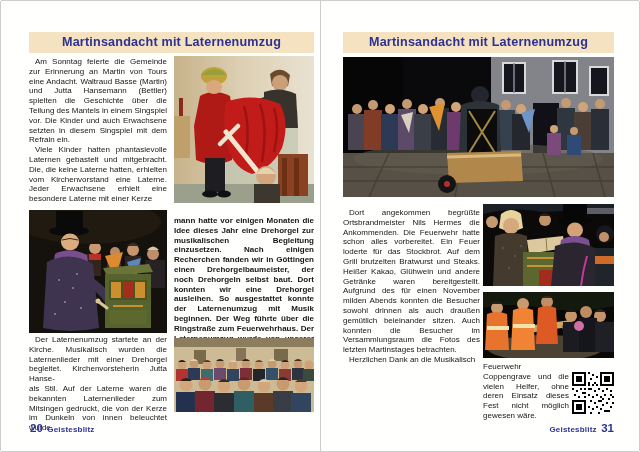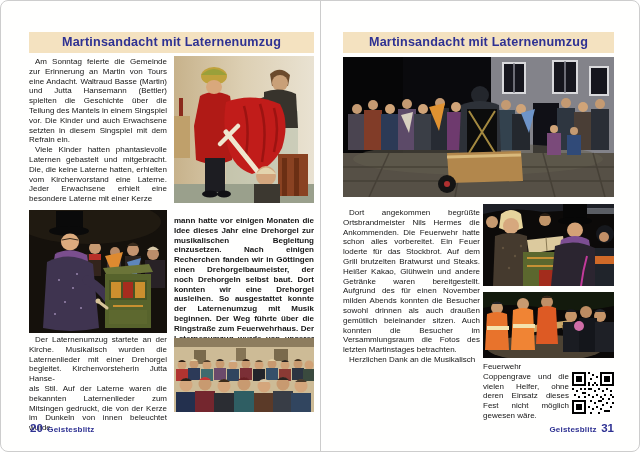--- a/index.html
+++ b/index.html
@@ -1,16 +1,16 @@
 <!DOCTYPE html>
 <html><head>
 <meta charset="utf-8">
 <style>
   html,body{margin:0;padding:0;background:#ffffff;font-family:"Liberation Sans",sans-serif;}
-  .canvas{position:relative;width:638px;height:450px;border:1px solid #cdcdcd;border-radius:8px;background:#fffffe;overflow:hidden;}
+  .canvas{position:relative;width:638px;height:450px;border:1px solid #cdcdcd;border-radius:2px;background:#fffffe;overflow:hidden;}
   .page{position:absolute;top:0;height:450px;}
   .page-left{left:0;width:319px;}
   .page-right{left:320px;width:318px;}
   .divider{position:absolute;left:319px;top:0;width:1px;height:450px;background:#cccccc;}
   .title-bar{position:absolute;height:21px;background:#f4e2c0;color:#2e3192;font-weight:bold;font-size:12.6px;line-height:21px;text-align:center;letter-spacing:0.2px;}
   .tb-left{left:28px;top:31px;width:285px;}
   .tb-right{left:22px;top:31px;width:271px;}
   .tblock{position:absolute;color:#161616;font-size:8px;line-height:9.8px;text-align:justify;}
   .tblock p{margin:0;text-indent:6px;}
   .photo{position:absolute;overflow:hidden;}

